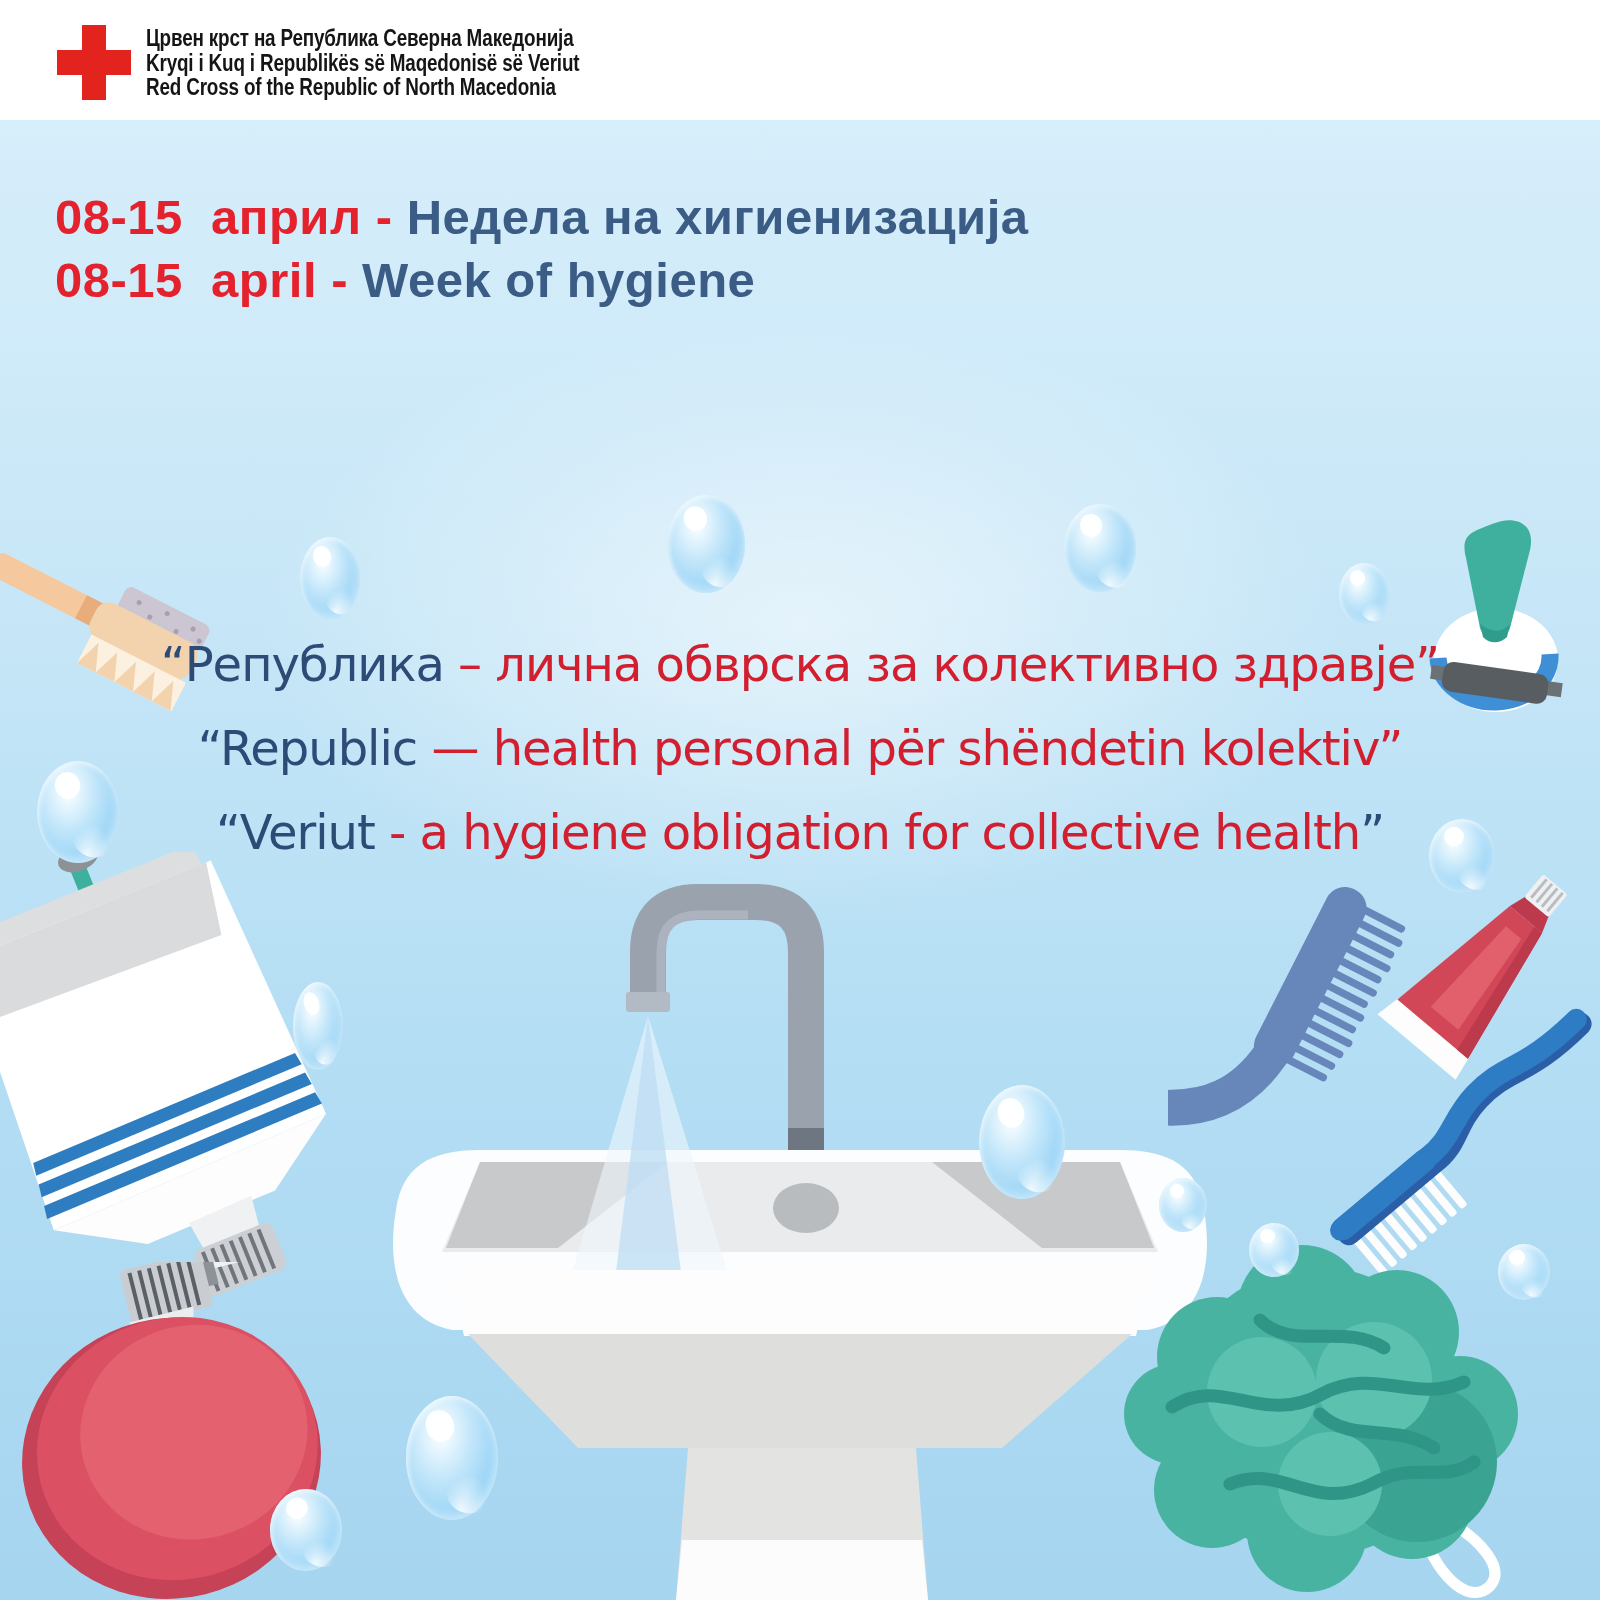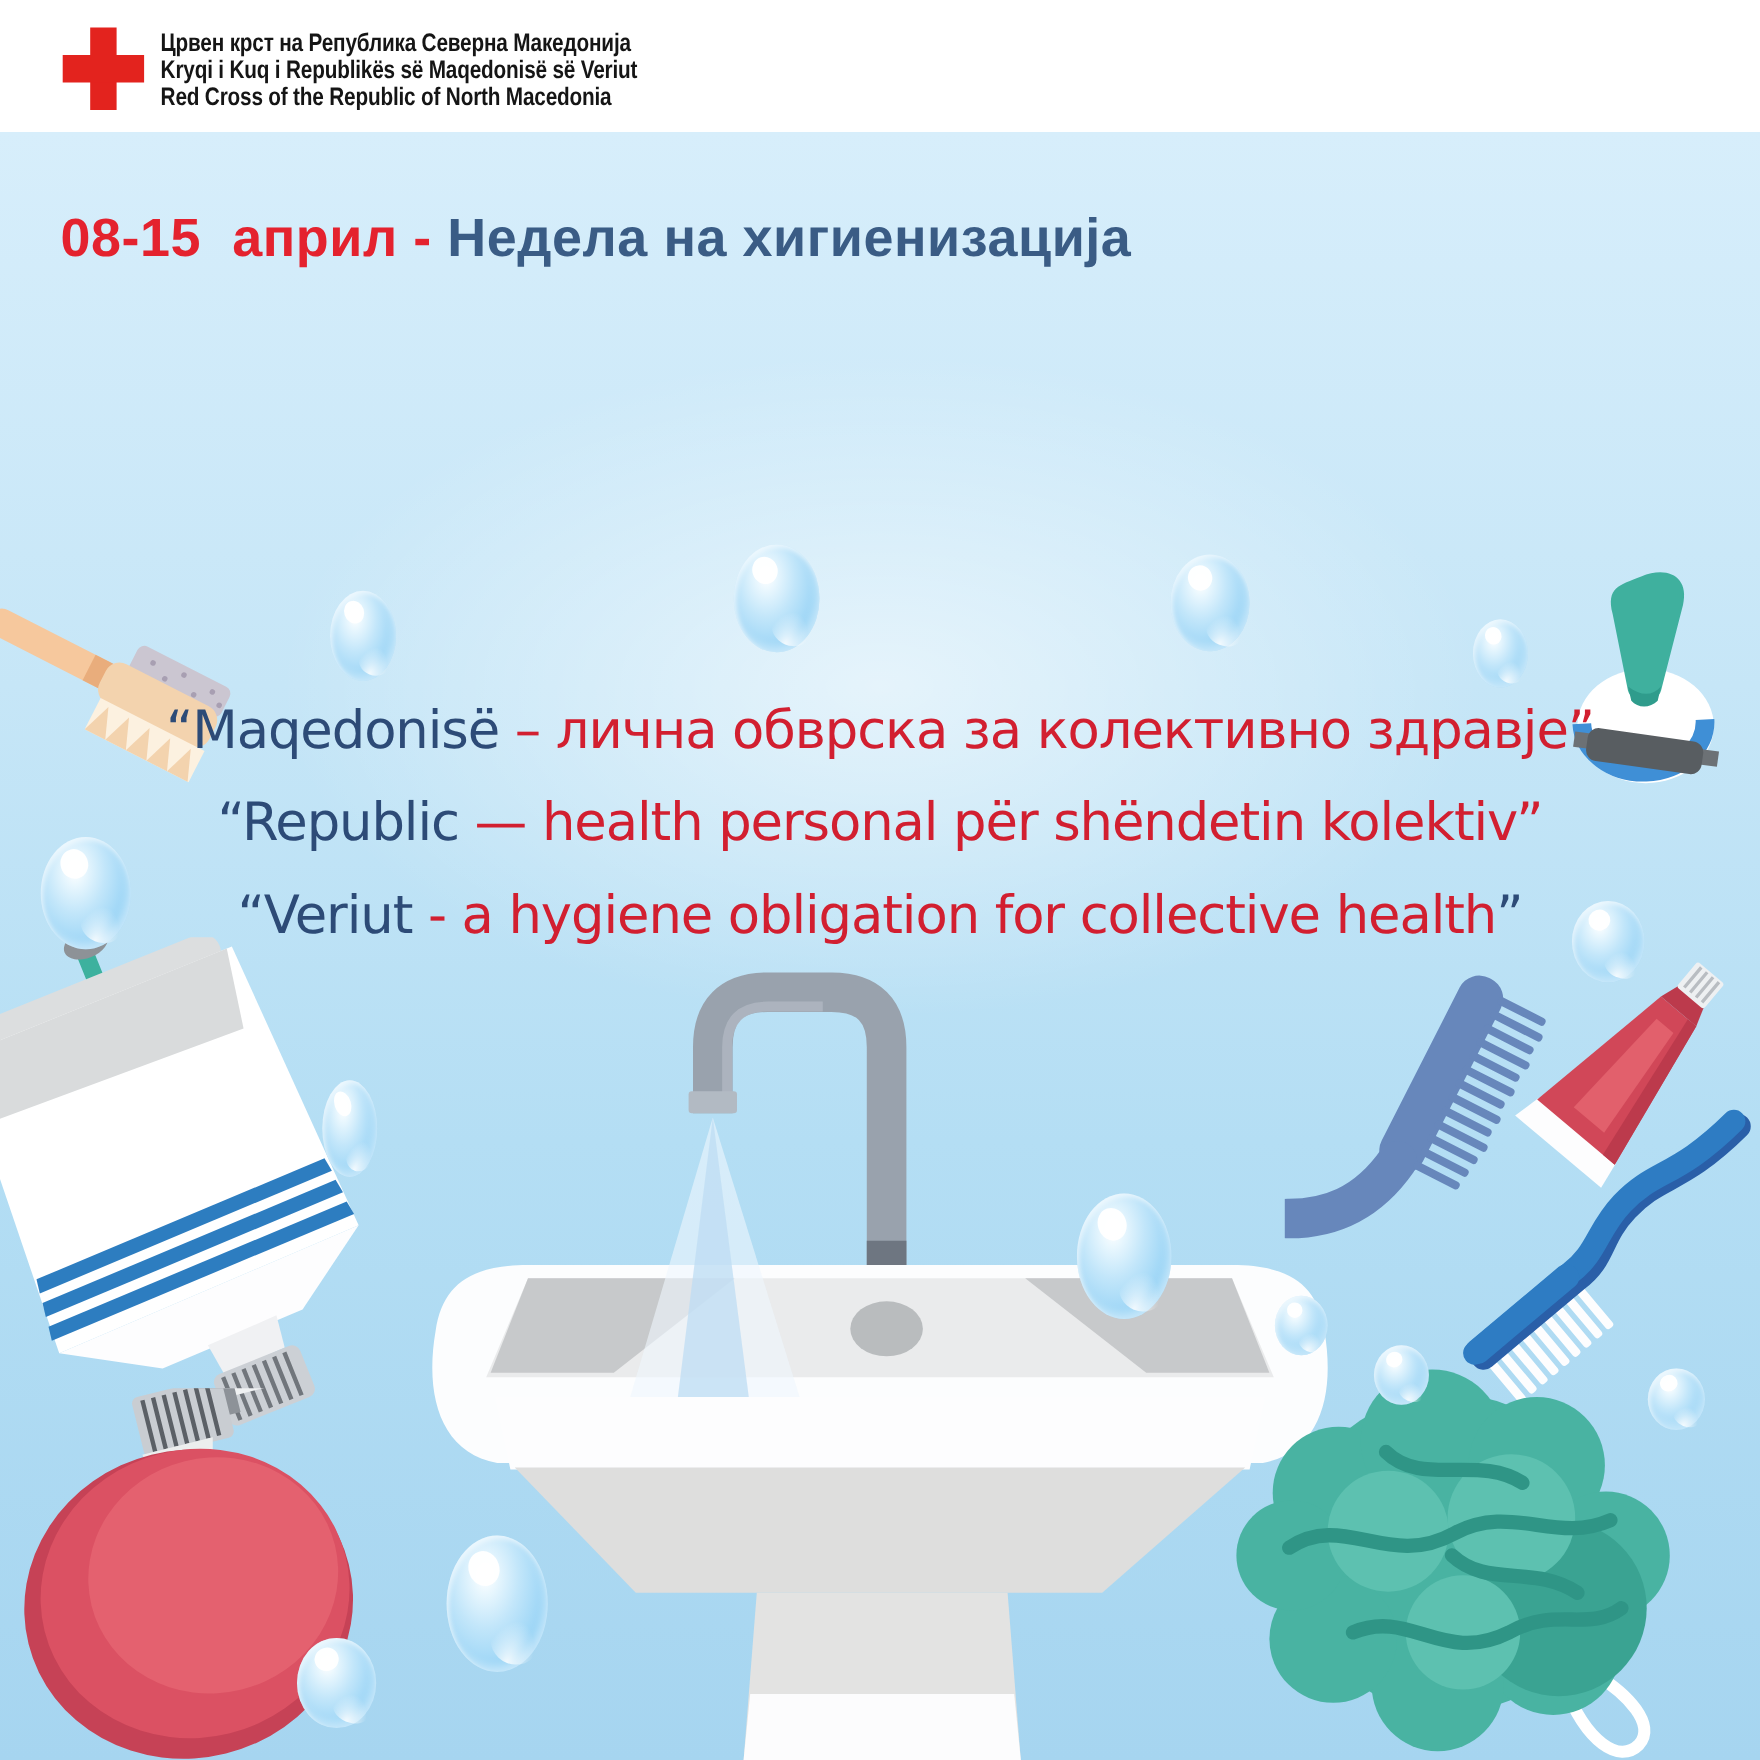--- a/index.html
+++ b/index.html
@@ -220,23 +220,24 @@
       <div class="bubble" style="left: 979px; top: 1085px; width: 86px; height: 114px;"></div>
       <div class="bubble" style="left: 1159px; top: 1178px; width: 48px; height: 54px;"></div>
       <div class="bubble" style="left: 1249px; top: 1223px; width: 50px; height: 54px;"></div>
       <div class="bubble" style="left: 1498px; top: 1244px; width: 52px; height: 56px;"></div>
       <div class="bubble" style="left: 406px; top: 1396px; width: 92px; height: 124px;"></div>
       <div class="bubble" style="left: 270px; top: 1489px; width: 72px; height: 82px;"></div>
     </div>
 
   <div class="dates">
       <div class="date-line"><span class="date-red">08-15  април - </span><span class="date-blue">Недела на хигиенизација</span></div>
+      <div class="date-line"><span class="date-red">08-15  april - </span><span class="date-blue">Week of hygiene</span></div>
     </div>
   <div class="quotes">
-      <div class="quote-line"><span class="q-blue">“Maqedonisë </span><span class="q-red">– лична обврска за колективно здравје”</span></div>
+      <div class="quote-line"><span class="q-blue">“Република </span><span class="q-red">– лична обврска за колективно здравје”</span></div>
       <div class="quote-line"><span class="q-blue">“Republic </span><span class="q-red">— health personal për shëndetin kolektiv”</span></div>
       <div class="quote-line"><span class="q-blue">“Veriut </span><span class="q-red">- a hygiene obligation for collective health</span><span class="q-blue">”</span></div>
     </div>
 
   <div class="header">
     <div class="cross">
       <div class="v"></div>
         <div class="h"></div>
     </div>
     <div class="org">

